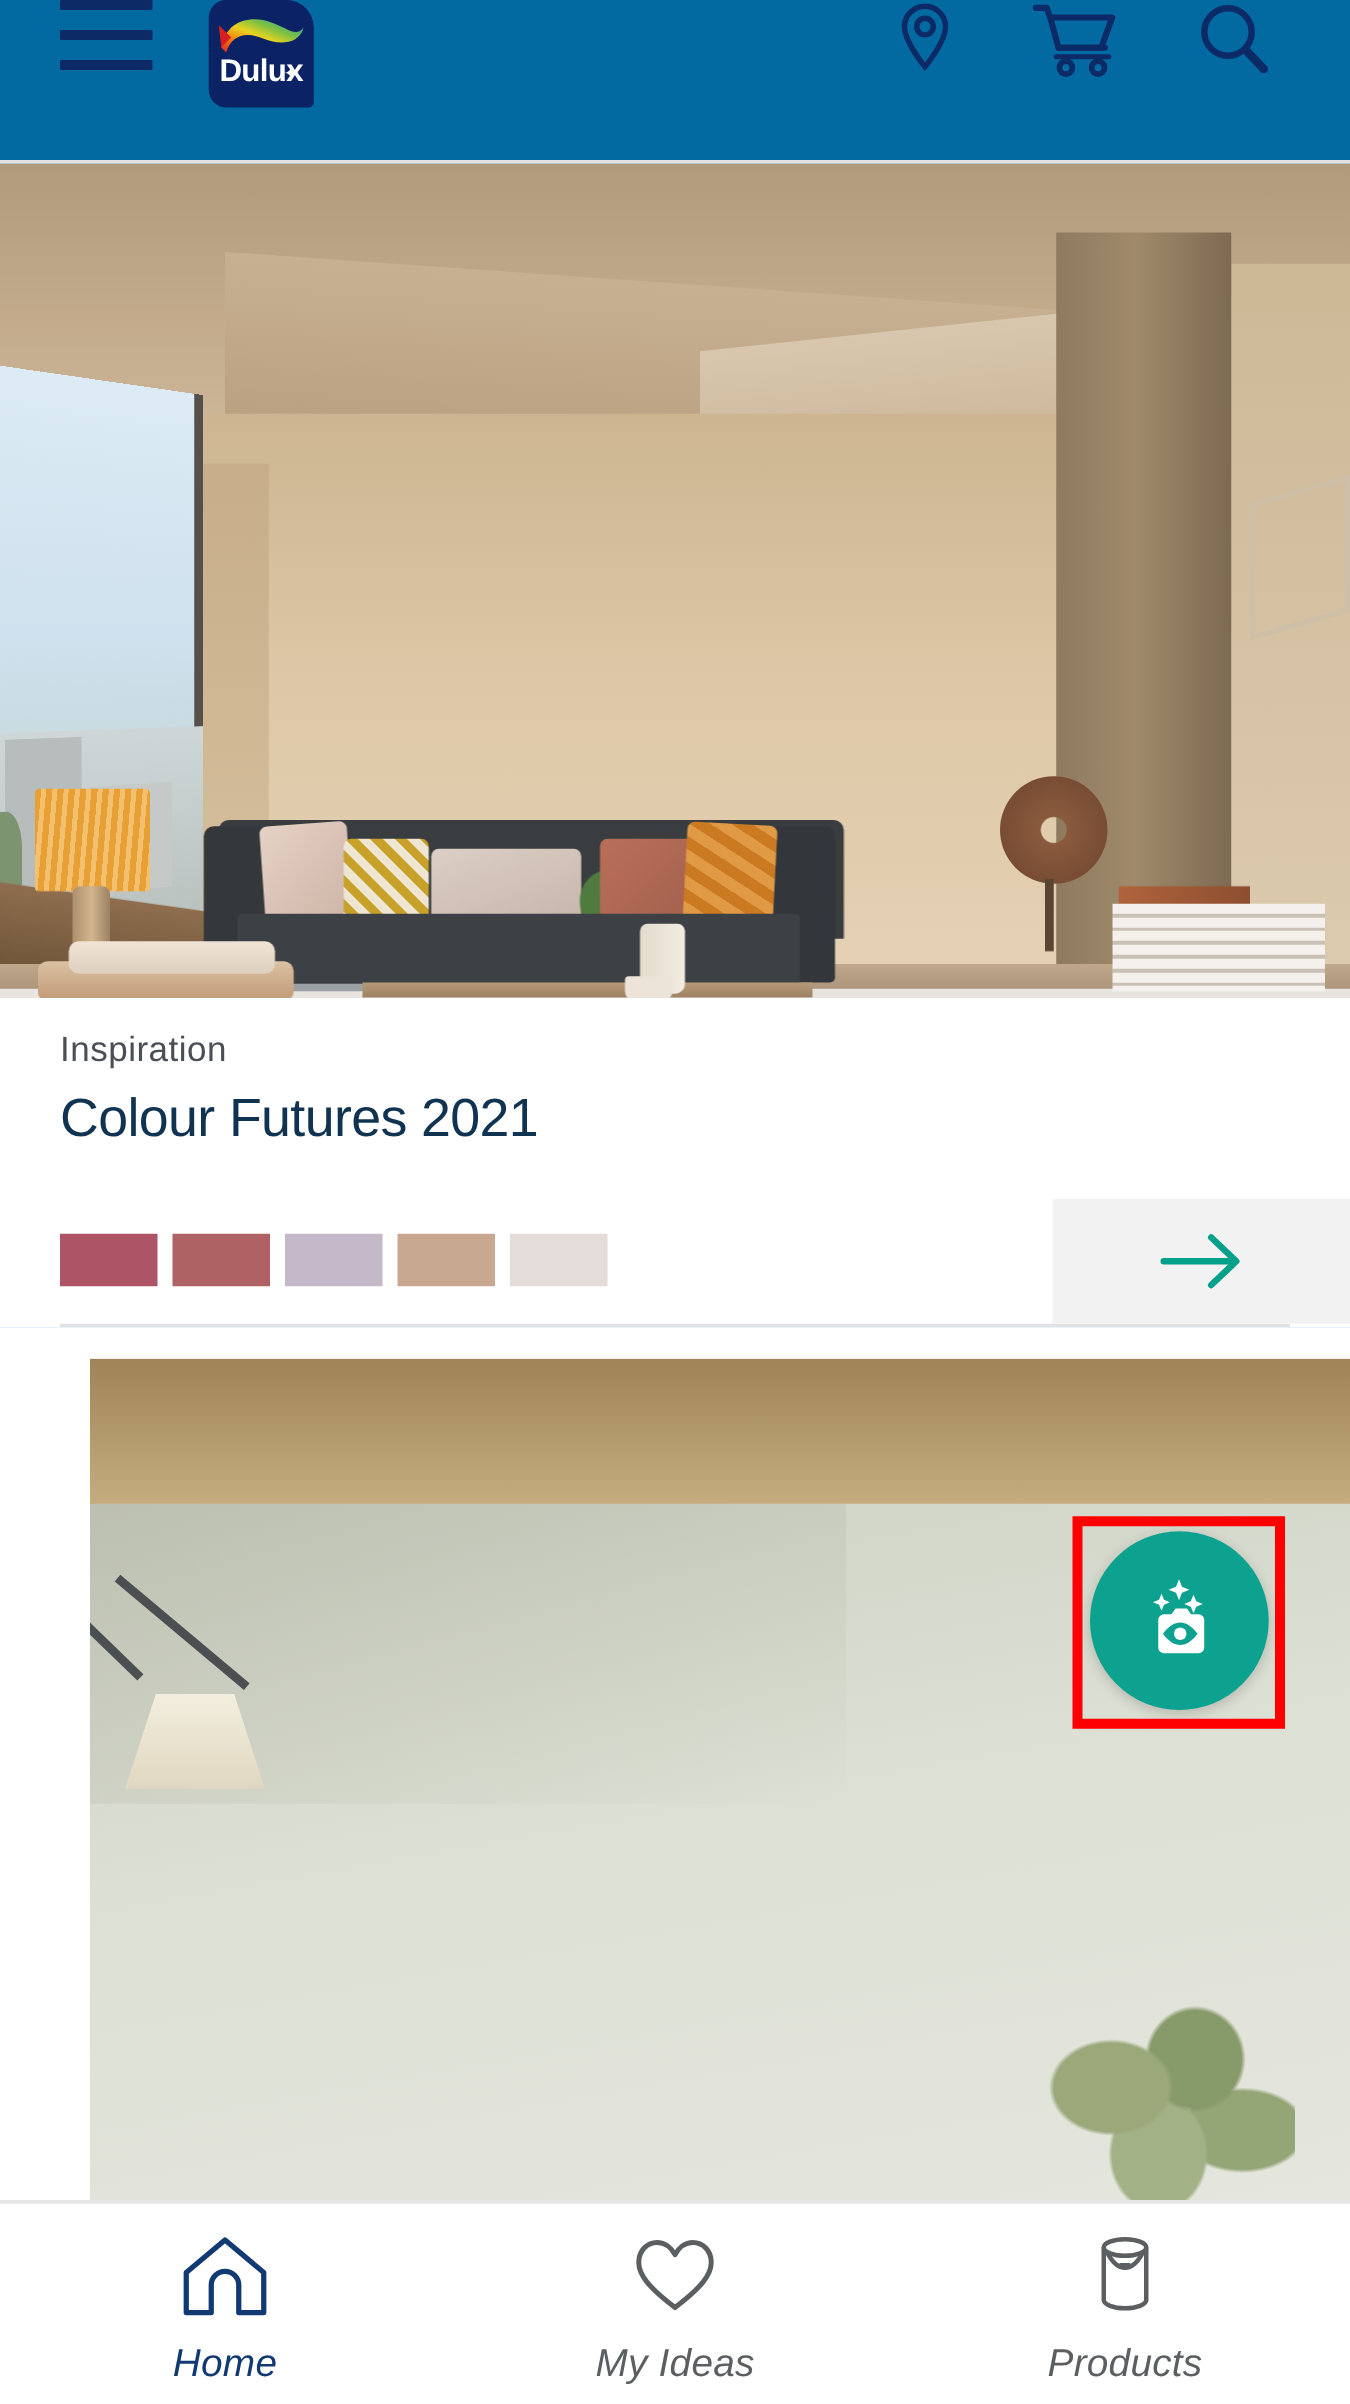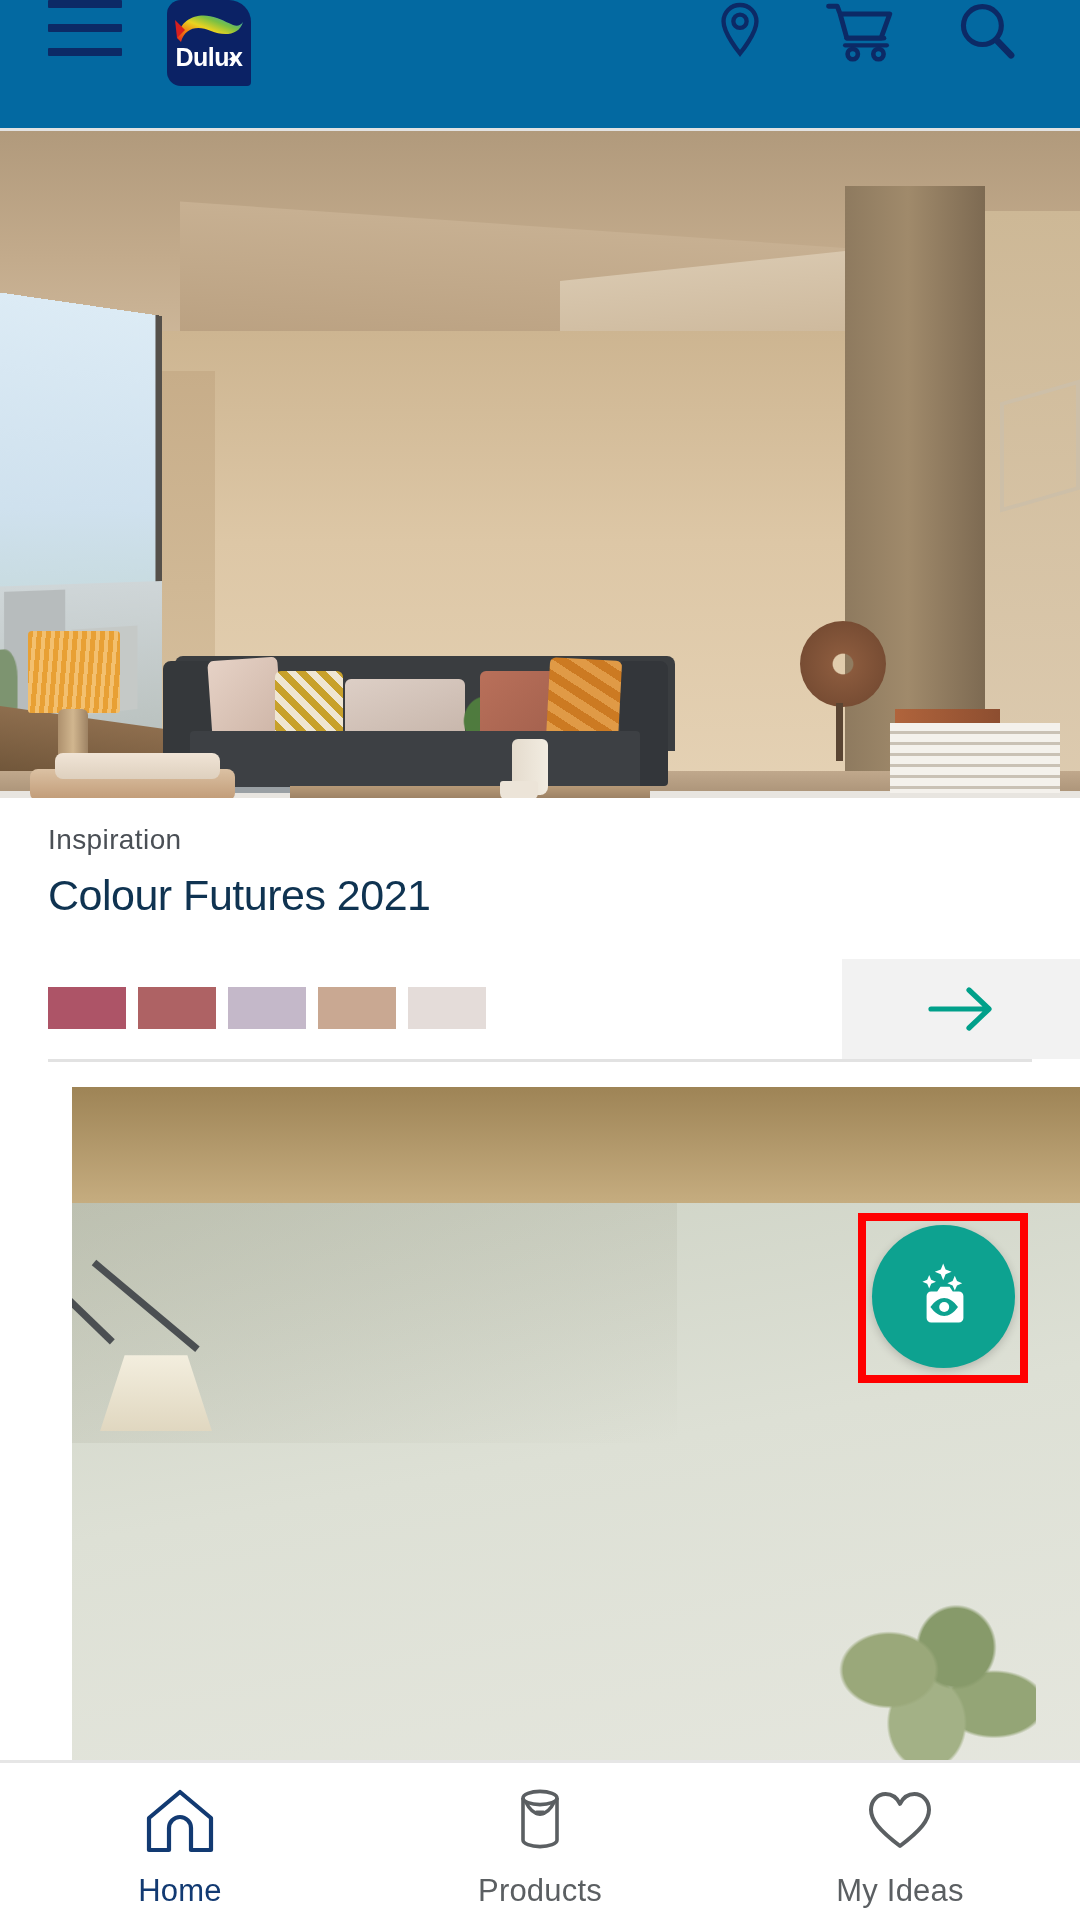--- a/index.html
+++ b/index.html
@@ -306,20 +306,21 @@
   .fab-highlight {
     position:absolute; left:0; top:0; width:170px; height:170px;
     border:8px solid #ff0000; pointer-events:none;
   }
 
   
   .bottomnav {
     flex:0 0 163px; height:163px;
     background:#fff; border-top:3px solid #e6e6e6;
     display:flex;
+    font-style:italic;
   }
   .navitem {
     flex:1 1 0; display:flex; flex-direction:column;
     align-items:center; justify-content:center; gap:16px;
     cursor:pointer; padding-top:8px;
   }
   .navlabel { font-size:31px; color:#5b5f62; letter-spacing:0.2px; }
   .navitem.active .navlabel { color:#123a72; }
 </style>
 </head>
@@ -482,31 +483,31 @@
     <div class="navitem active">
       <svg width="80" height="72" viewBox="0 0 40 36">
         <path d="M4.5 16.5 20 3.5 35.5 16.5 V32.5 H25.5 V21.5 a5.5 5.5 0 0 0-11 0 V32.5 H4.5 Z" fill="none" stroke="#123a72" stroke-width="2.1" stroke-linejoin="round"></path>
       </svg>
       <div class="navlabel">Home</div>
     </div>
 
 
     <div class="navitem">
       <svg width="80" height="72" viewBox="0 0 40 36">
+        <path d="M20 30.5 C 9.5 22.5, 5.5 17.5, 5.5 12.4 C 5.5 7.6, 9.0 4.5, 12.8 4.5 C 16.0 4.5, 18.6 6.6, 20 9.4 C 21.4 6.6, 24.0 4.5, 27.2 4.5 C 31.0 4.5, 34.5 7.6, 34.5 12.4 C 34.5 17.5, 30.5 22.5, 20 30.5 Z" fill="none" stroke="#5b5f62" stroke-width="2.0" stroke-linejoin="round"></path>
+      </svg>
+      <div class="navlabel">My Ideas</div>
+    </div>
+
+    <div class="navitem">
+      <svg width="80" height="72" viewBox="0 0 40 36">
         <g fill="none" stroke="#5b5f62" stroke-width="1.8">
           <path d="M11.5 6.5 V27.5 a8.5 3.3 0 0 0 17 0 V6.5"></path>
           <ellipse cx="20" cy="6.5" rx="8.5" ry="3.3"></ellipse>
           <path d="M12.6 8.0 c 2.2 4.4 5.0 6.6 7.4 6.6 s 5.2-2.2 7.4-6.6"></path>
         </g>
         <rect x="17.6" y="12.7" width="4.8" height="2.4" rx="0.7" fill="#5b5f62"></rect>
       </svg>
       <div class="navlabel">Products</div>
     </div>
 
-    <div class="navitem">
-      <svg width="80" height="72" viewBox="0 0 40 36">
-        <path d="M20 30.5 C 9.5 22.5, 5.5 17.5, 5.5 12.4 C 5.5 7.6, 9.0 4.5, 12.8 4.5 C 16.0 4.5, 18.6 6.6, 20 9.4 C 21.4 6.6, 24.0 4.5, 27.2 4.5 C 31.0 4.5, 34.5 7.6, 34.5 12.4 C 34.5 17.5, 30.5 22.5, 20 30.5 Z" fill="none" stroke="#5b5f62" stroke-width="2.0" stroke-linejoin="round"></path>
-      </svg>
-      <div class="navlabel">My Ideas</div>
-    </div>
-
   </div>
 </div>
 
 </body></html>

